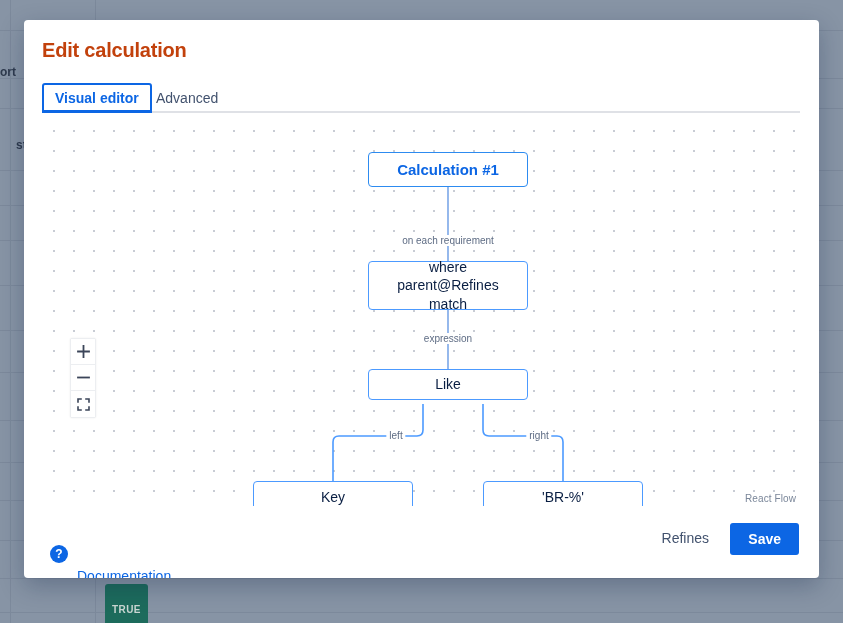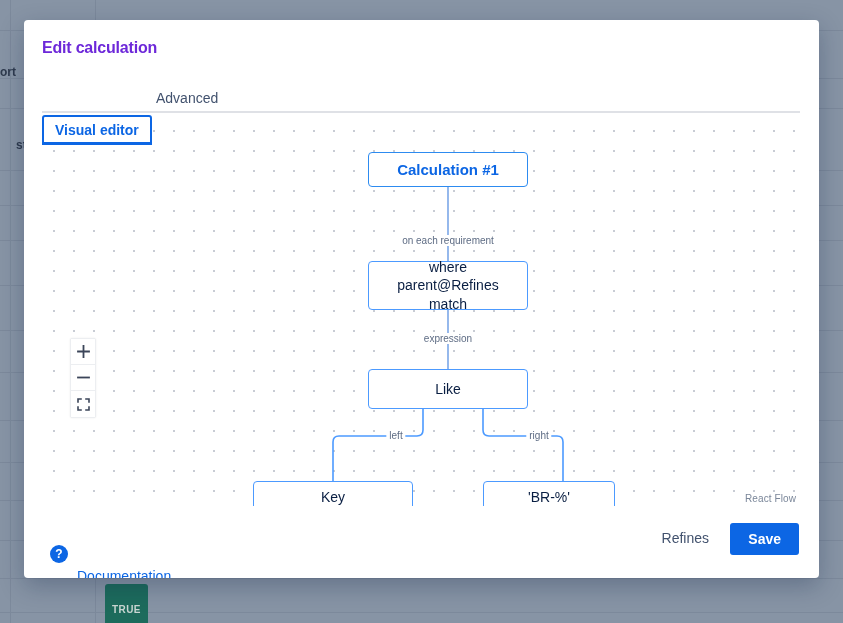--- a/index.html
+++ b/index.html
@@ -77,23 +77,23 @@
     background: #ffffff;
     border-radius: 4px;
     box-shadow: 0 8px 24px rgba(9,30,66,.28);
     overflow: hidden;
   }
 
   .modal-title {
     position: absolute;
     left: 18px;
     top: 19px;
-    font-size: 16px;
+    font-size: 20px;
     font-weight: bold;
-    color: #6d28d9;
+    color: #c2410c;
     letter-spacing: -0.2px;
   }
 
   
   .tabs {
     position: absolute;
     left: 18px;
     top: 63px;
     width: 758px;
     height: 29px;
@@ -118,21 +118,20 @@
   .tab-visual {
     left: 0;
     padding: 0 11px;
     color: #0c66e4;
     font-weight: 600;
     border: 2px solid #0c66e4;
     border-radius: 3px;
     background: #ffffff;
     z-index: 3;
     height: 30px;
-    margin-top: 32px;
   }
   .tab-visual::after {
     content: "";
     position: absolute;
     left: -2px;
     right: -2px;
     bottom: -2px;
     height: 3px;
     background: #0c66e4;
   }
@@ -347,29 +346,29 @@
       </svg>
 
       <div class="node root" style="left:326px; top:38px; width:160px; height:35px;">
         <span>Calculation #1</span>
       </div>
 
       <div class="node" style="left:326px; top:147px; width:160px; height:49px;">
         <span>where parent@Refines match</span>
       </div>
 
-      <div class="node" style="left:326px; top:255px; width:160px; height:40px;">
+      <div class="node" style="left:326px; top:255px; width:160px; height:31px;">
         <span>Like</span>
       </div>
 
       <div class="node" style="left:211px; top:367px; width:160px; height:33px;">
         <span>Key</span>
       </div>
 
-      <div class="node" style="left:441px; top:367px; width:132px; height:33px;text-align:center;">
+      <div class="node" style="left:441px; top:367px; width:160px; height:33px;text-align:center;">
         <span>'BR-%'</span>
       </div>
 
       <div class="edge-label" style="left:406px; top:101px;margin-top:20px;">on each requirement</div>
       <div class="edge-label" style="left:406px; top:219px;">expression</div>
       <div class="edge-label" style="left:354px; top:316px;">left</div>
       <div class="edge-label" style="left:497px; top:316px;">right</div>
 
       <div class="react-flow-attr">React Flow</div>
     </div>

